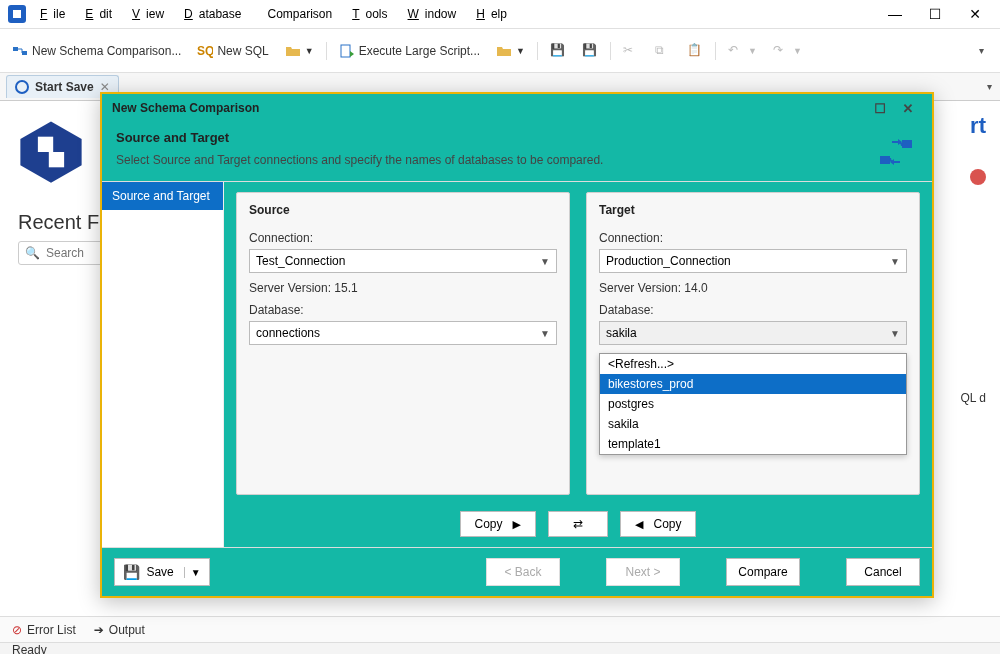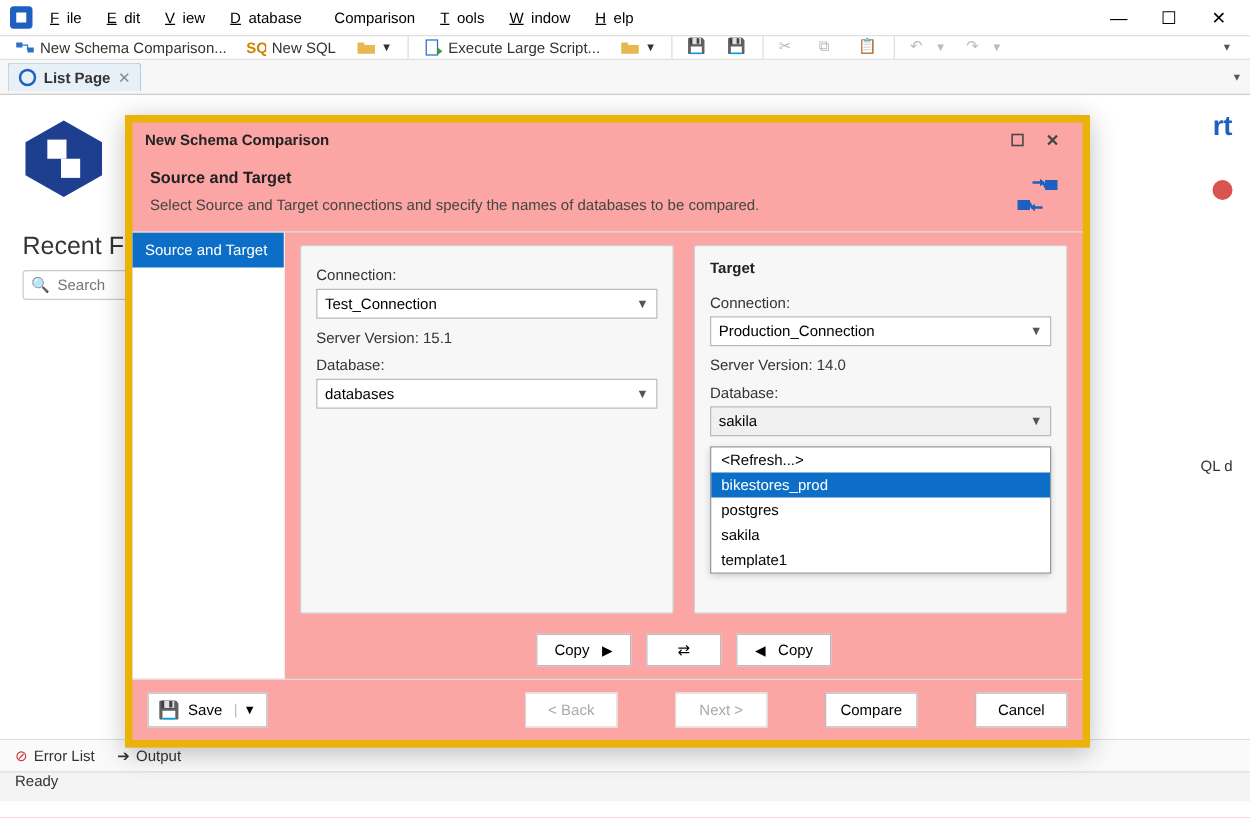--- a/index.html
+++ b/index.html
@@ -8,21 +8,21 @@
 
 .title-bar { height: 28px; display: flex; align-items: center; padding: 0 4px; }
 .title-bar .app-icon { width: 18px; height: 18px; background: #1e5fc1; border-radius: 3px; margin: 0 8px 0 4px; position: relative; }
 .title-bar .app-icon::after { content: ''; position: absolute; width: 8px; height: 8px; background: #fff; top: 5px; left: 5px; }
 .menu-bar { display: flex; gap: 2px; }
 .menu-bar span { padding: 4px 6px; cursor: default; }
 .menu-bar span u { text-decoration: underline; }
 .win-controls { margin-left: auto; display: flex; gap: 6px; padding-right: 4px;}
 .win-controls div { width: 34px; height: 24px; display: flex; align-items: center; justify-content: center; font-size: 14px; }
 
-.toolbar { height: 20px; border-top: 1px solid #e0e0e0; border-bottom: 1px solid #e0e0e0; display: flex; align-items: center; padding: 0 8px; gap: 8px; color: #333; }
+.toolbar { height: 45px; border-top: 1px solid #e0e0e0; border-bottom: 1px solid #e0e0e0; display: flex; align-items: center; padding: 0 8px; gap: 8px; color: #333; }
 .toolbar .tb-item { display: flex; align-items: center; gap: 4px; padding: 2px 4px; }
 .toolbar .sep { width: 1px; height: 18px; background: #ddd; }
 .toolbar .icon { width: 16px; height: 16px; display:inline-block; }
 
 .tab-strip { height: 28px; border-bottom: 1px solid #ccc; display: flex; align-items: center; padding-left: 6px; background:#f7f7f7; }
 .tab { background: #e8f0f7; border: 1px solid #b8cde0; border-bottom: none; padding: 4px 8px; display: flex; align-items: center; gap: 6px; font-weight: bold; color: #333; border-radius: 3px 3px 0 0;}
 .tab .close-x { font-weight: normal; color: #888; }
 .tab-icon { width:14px; height:14px; border:2px solid #1e5fc1; border-radius:50%; display:inline-block; position:relative;}
 
 .main-area { position: relative; height: 515px; background: #fff; padding: 12px 20px; }
@@ -33,21 +33,21 @@
 .search-box input { border:none; outline:none; flex:1; font-size:12px; color:#555;}
 .brand-text { position:absolute; right: 14px; top: 12px; font-size:22px; color:#1e5fc1; font-weight:600;}
 .right-dot { position:absolute; right:14px; top: 68px; width:16px; height:16px; background:#d9534f; border-radius:50%;}
 .truncated-text { position:absolute; right:14px; top:290px; color:#333;margin-left:28px; }
 
 .bottom-tabs { height: 26px; border-top: 1px solid #ddd; display:flex; align-items:center; padding: 0 12px; gap: 18px; background:#fafafa; }
 .bottom-tabs .bt { display:flex; align-items:center; gap:5px; color:#333; }
 .status-bar { height: 24px; border-top:1px solid #ddd; padding: 0 12px; color:#333; background:#f4f4f4;}
 
 
-.modal { position: absolute; left: 100px; top: 92px; width: 772px; height: 506px; background: #fca5a5; border: 6px solid #eab308; box-shadow: 0 4px 20px rgba(0,0,0,0.25); display:flex; flex-direction:column; }
+.modal { position: absolute; left: 100px; top: 92px; width: 834px; height: 506px; background: #14b8a6; border: 2px solid #eab308; box-shadow: 0 4px 20px rgba(0,0,0,0.25); display:flex; flex-direction:column; }
 .modal-title { height: 28px; display:flex; align-items:center; padding: 0 10px; font-weight:bold; color:#222; }
 .modal-title .spacer { flex:1; }
 .modal-title .mbtn { width: 28px; text-align:center; font-size:13px; color:#444;}
 .modal-header { padding: 8px 14px 14px 14px; border-bottom: 1px solid #ddd; position:relative;}
 .modal-header h3 { font-size: 13px; font-weight: bold; margin-bottom: 8px; color:#222;}
 .modal-header p { color: #444; font-size: 12px; }
 .header-icon { position:absolute; right: 16px; top: 10px; width: 40px; height: 40px; }
 .header-icon svg { width:100%; height:100%; }
 
 .modal-body { flex:1; display:flex; }
@@ -170,21 +170,21 @@
   <span class="tb-item">
       <span class="icon" style="color:#bbb;">↷</span>
       <span style="font-size:9px;color:#bbb;">▼</span>
     </span>
   <span class="chev">▾</span>
 </div>
 
 <div class="tab-strip">
   <div class="tab">
     <span class="tab-icon"></span>
-    <span>List Page</span>
+    <span>Start Save</span>
     <span class="close-x">✕</span>
   </div>
   <span class="chev">▾</span>
 </div>
 
 <div class="main-area">
   <div class="big-logo">
     <svg viewBox="0 0 64 64">
         <polygon points="32,4 60,20 60,44 32,60 4,44 4,20" fill="#1e3f8f"></polygon>
         <rect x="20" y="18" width="14" height="14" fill="#fff"></rect>
@@ -237,29 +237,30 @@
     </div>
   </div>
   <div class="modal-body">
     <div class="wizard-sidebar">
       <div class="wizard-step">Source and Target</div>
     </div>
     <div style="flex:1; display:flex; flex-direction:column;">
       <div class="panels">
 
         <div class="panel">
+          <h4>Source</h4>
           <div class="field-label">Connection:</div>
           <div class="combo">
             <span>Test_Connection</span>
             <span class="caret">▼</span>
           </div>
           <div class="server-ver">Server Version: 15.1</div>
           <div class="field-label">Database:</div>
           <div class="combo">
-            <span>databases</span>
+            <span>connections</span>
             <span class="caret">▼</span>
           </div>
         </div>
 
         <div class="panel">
           <h4>Target</h4>
           <div class="field-label">Connection:</div>
           <div class="combo">
             <span>Production_Connection</span>
             <span class="caret">▼</span>

